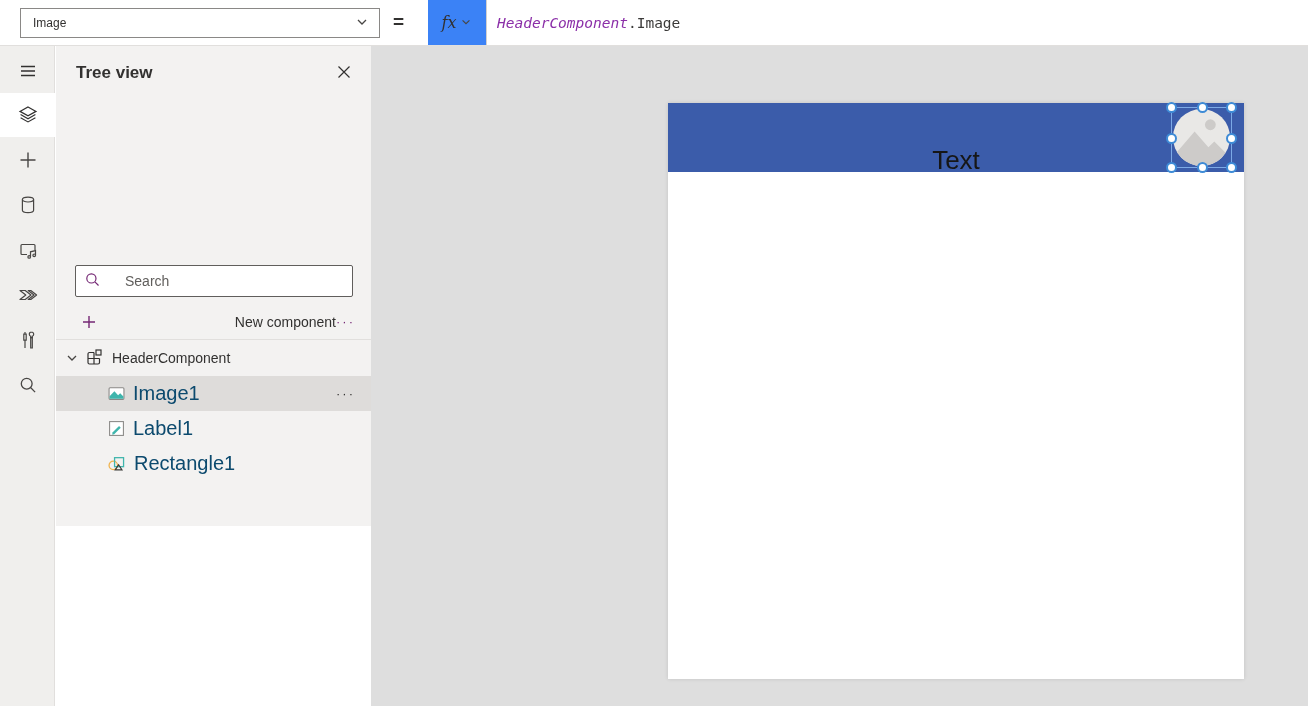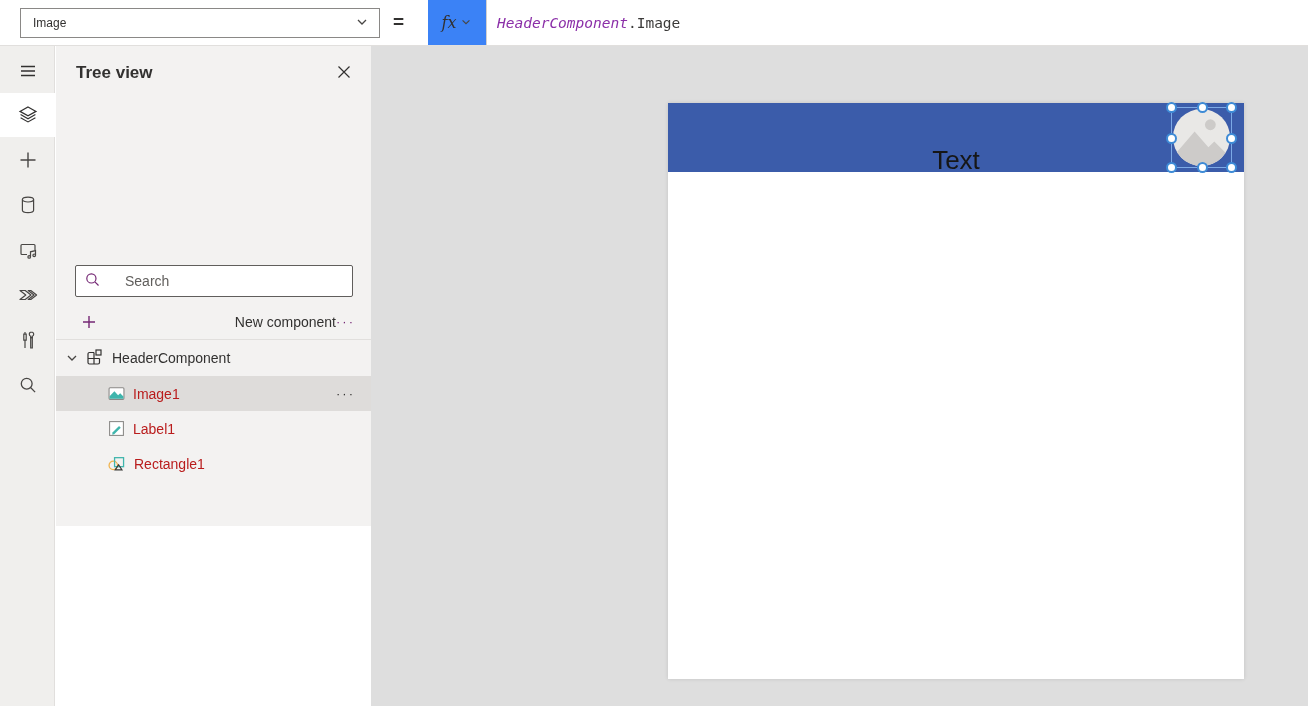--- a/index.html
+++ b/index.html
@@ -43,21 +43,21 @@
   .more-dots.purple { color:#742774; }
   .more-dots.dark { color:#323130; }
   .tree { position:absolute; left:0; top:165px; width:100%; border-top:1px solid #E1DFDD; }
   .tree-root { height:36px; display:flex; align-items:center; padding-left:9px; cursor:pointer; }
   .tree-root .chev { color:#484644; display:flex; margin-right:6px; }
   .tree-root .cicon { display:flex; margin-right:9px; color:#323130; }
   .tree-root .lbl { font-size:14px; color:#323130; }
   .tree-row { height:35px; display:flex; align-items:center; padding-left:52px; padding-right:16px; cursor:pointer; }
   .tree-row.selected { background:#DEDCDA; }
   .tree-row .ticon { display:flex; margin-right:8px; }
-  .tree-row .lbl { font-size:14px; color:#b91c1c; flex:1; }
+  .tree-row .lbl { font-size:20px; color:#0c4a6e; flex:1; }
 
   
   .canvas { position:absolute; left:371px; top:46px; width:937px; height:660px; background:#DEDEDE; }
   .artboard { position:absolute; left:297px; top:57px; width:576px; height:576px; background:#fff; box-shadow:0 0 4px rgba(0,0,0,0.12); }
   .app-header { position:absolute; left:0; top:0; width:576px; height:69px; background:#3B5CAA; }
   .app-title { position:absolute; left:0; top:0; width:100%; height:69px; line-height:66px; text-align:center; font-size:26px; color:#161616;margin-top:24px; }
   .img-control { position:absolute; left:503px; top:4px; width:61px; height:61px; border:1px solid #7CA9E6; }
   .img-placeholder { position:absolute; left:0px; top:0px; }
   .handle { position:absolute; width:11px; height:11px; background:#fff; border:2px solid #3E8BD6; border-radius:50%; }
   .h-nw { left:-6px; top:-6px; } .h-n { left:25px; top:-6px; } .h-ne { right:-6px; top:-6px; }

